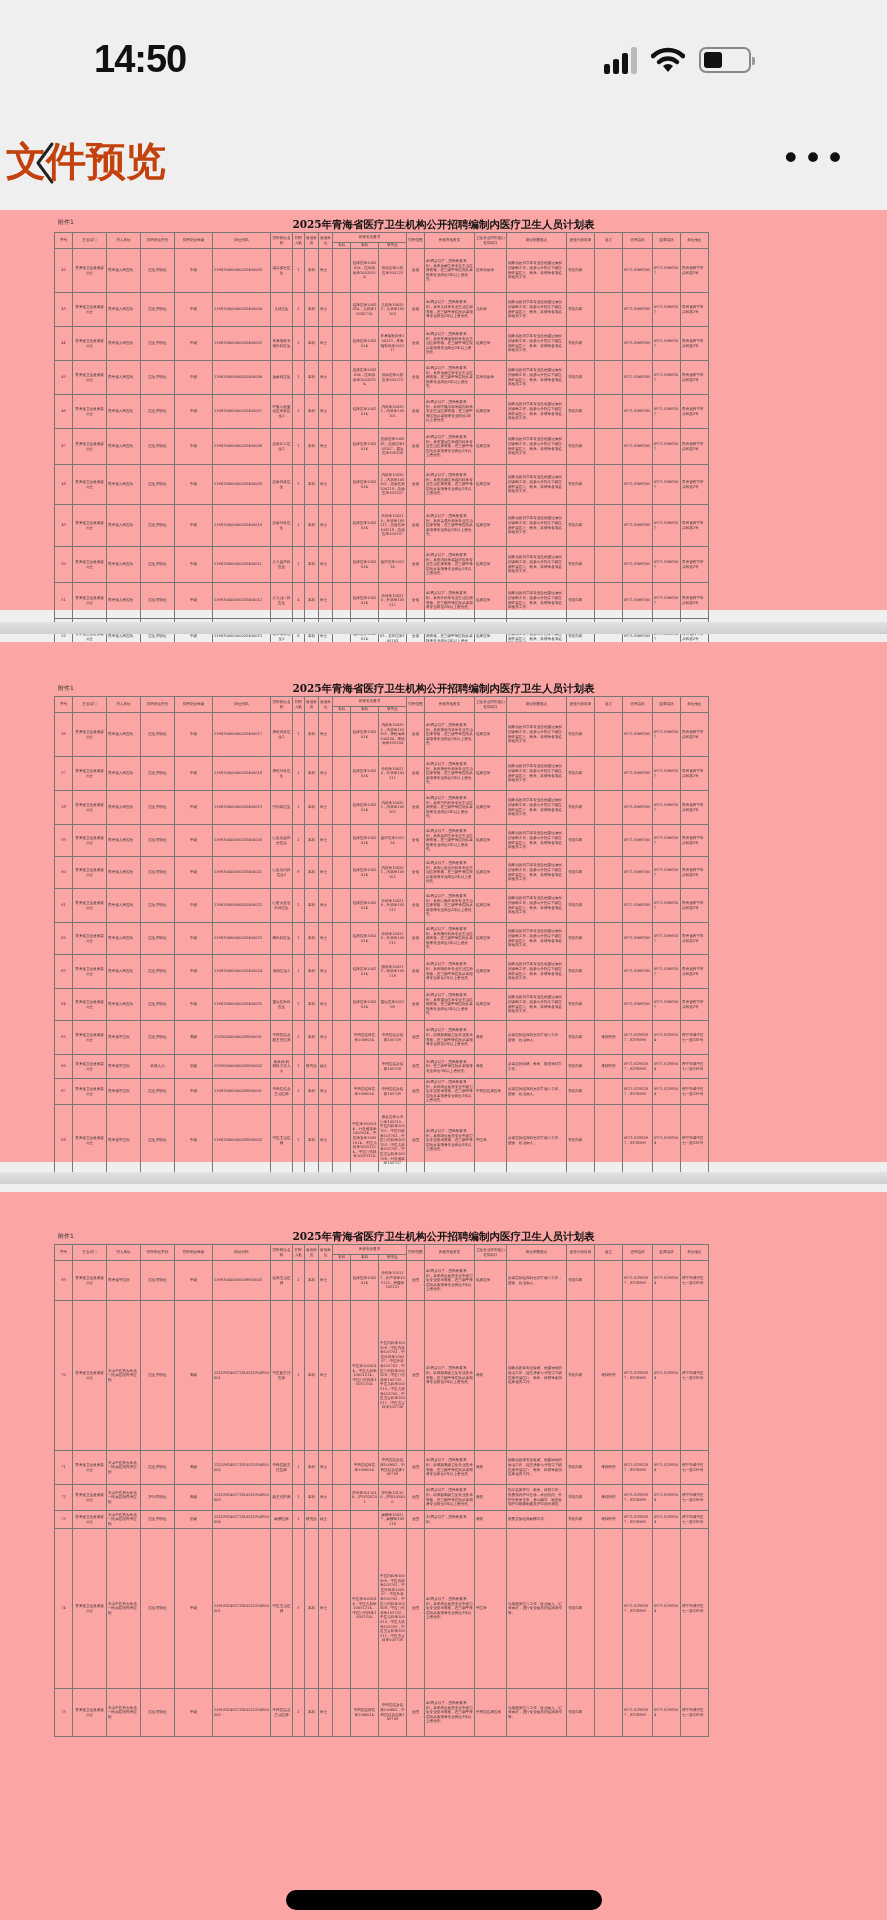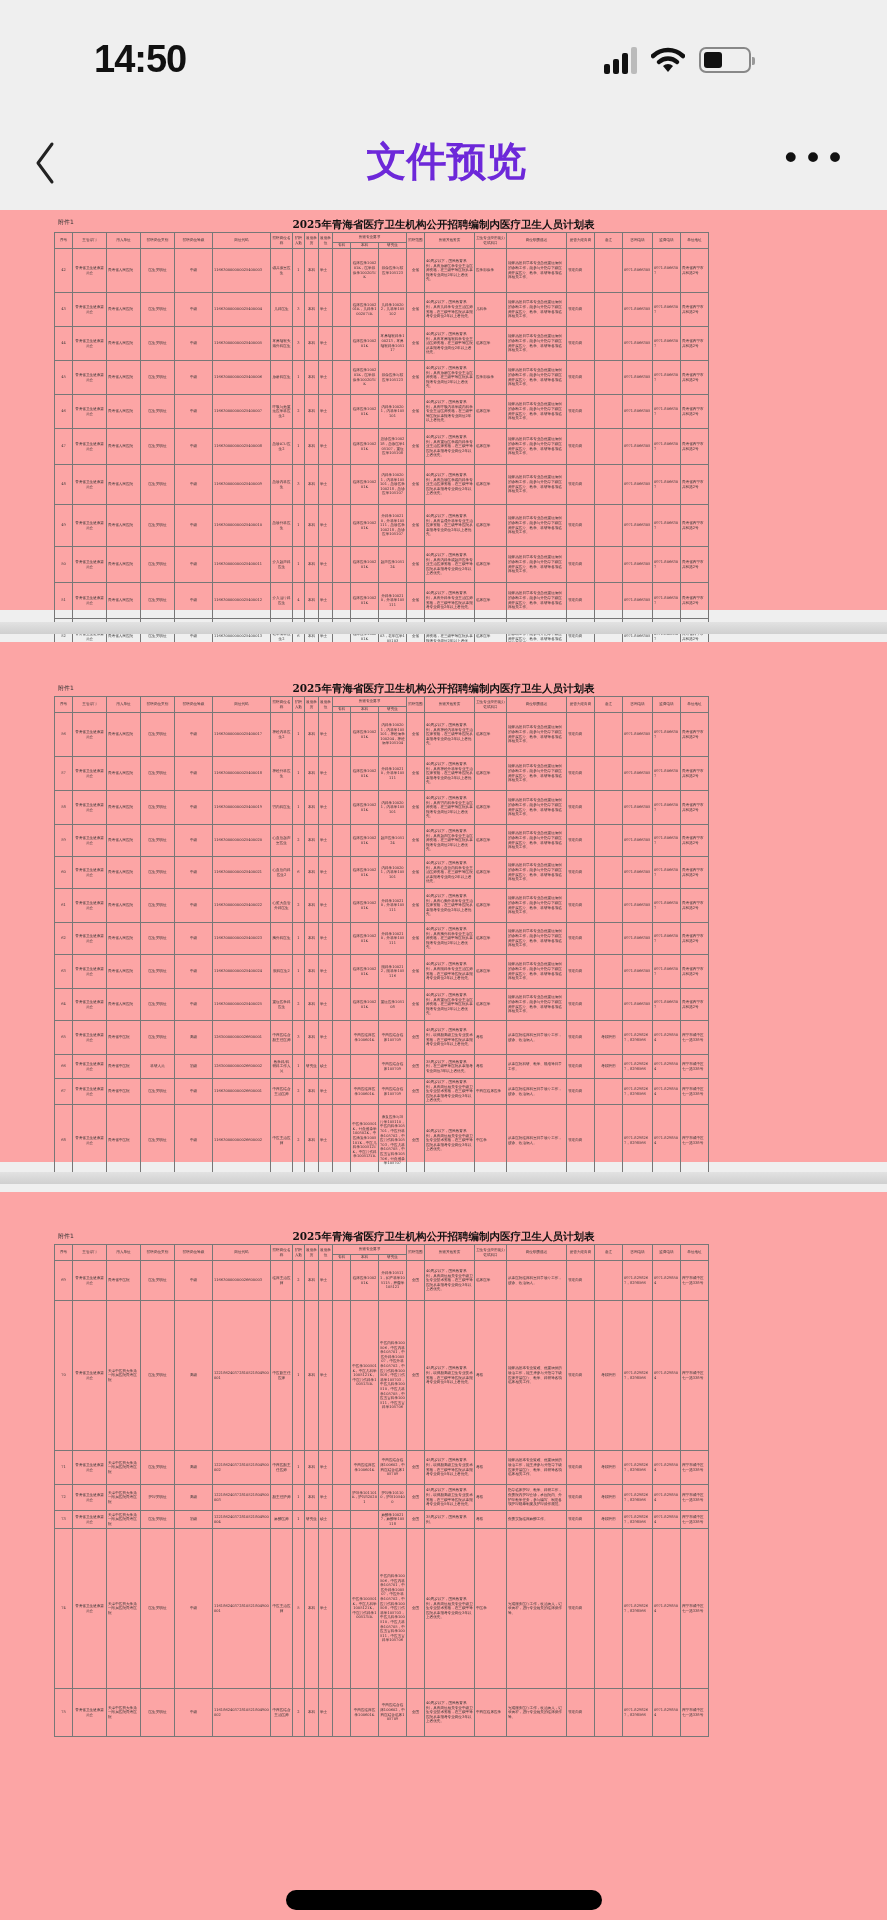--- a/index.html
+++ b/index.html
@@ -7,21 +7,21 @@
   .status-bar{position:absolute;top:0;left:0;width:811px;height:120px;}
   .status-time{position:absolute;left:94px;top:38px;font-size:38px;font-weight:bold;color:#111;font-family:"Liberation Sans",sans-serif;letter-spacing:-1px;}
   .status-icons{position:absolute;right:60px;top:46px;display:flex;align-items:center;gap:14px;}
   .signal{display:flex;align-items:flex-end;gap:3px;height:28px;}
   .signal i{display:block;width:6px;background:#111;border-radius:2px;}
   .battery{width:52px;height:26px;border:2px solid #888;border-radius:7px;position:relative;box-sizing:border-box;}
   .battery::after{content:"";position:absolute;right:-6px;top:8px;width:3px;height:8px;background:#999;border-radius:0 2px 2px 0;}
   .battery .lvl{position:absolute;left:3px;top:3px;bottom:3px;width:18px;background:#111;border-radius:3px;}
   .nav-bar{position:absolute;top:120px;left:0;width:887px;height:90px;}
   .nav-back{position:absolute;left:30px;top:18px;width:40px;height:50px;cursor:pointer;}
-  .nav-title{position:absolute;left:6px;right:0;top:14px;text-align:center;font-size:40px;color:#6d28d9;font-weight:bold;}
+  .nav-title{position:absolute;left:6px;right:0;top:14px;text-align:left;font-size:40px;color:#c2410c;font-weight:bold;}
   .nav-more{position:absolute;right:40px;top:28px;font-size:34px;letter-spacing:2px;color:#111;cursor:pointer;line-height:20px;}
   .viewer{position:absolute;top:210px;left:0;width:887px;height:1710px;overflow:hidden;}
   .page{position:absolute;left:0;width:887px;background:#fca5a5;box-sizing:border-box;}
   .page-sep{position:absolute;left:0;width:887px;height:12px;background:linear-gradient(#e2e2e2,#cfcfcf);}
   .doc-label{position:absolute;left:58px;font-size:6px;color:#333;}
   .doc-title{position:absolute;left:0;width:887px;text-align:center;font-family:"DejaVu Serif","Liberation Serif",serif;font-weight:bold;font-size:10.5px;color:#111;}
   table.sheet{position:absolute;left:54px;border-collapse:collapse;table-layout:fixed;font-family:"DejaVu Serif","Liberation Serif",serif;font-size:3.6px;color:#333;}
   table.sheet td,table.sheet th{border:0.8px solid #777;padding:0 1px;text-align:center;vertical-align:middle;line-height:4.6px;overflow:hidden;word-break:break-all;font-weight:normal;}
   table.sheet th{font-size:3.6px;height:9px;}
   table.sheet td.l{text-align:left;}

